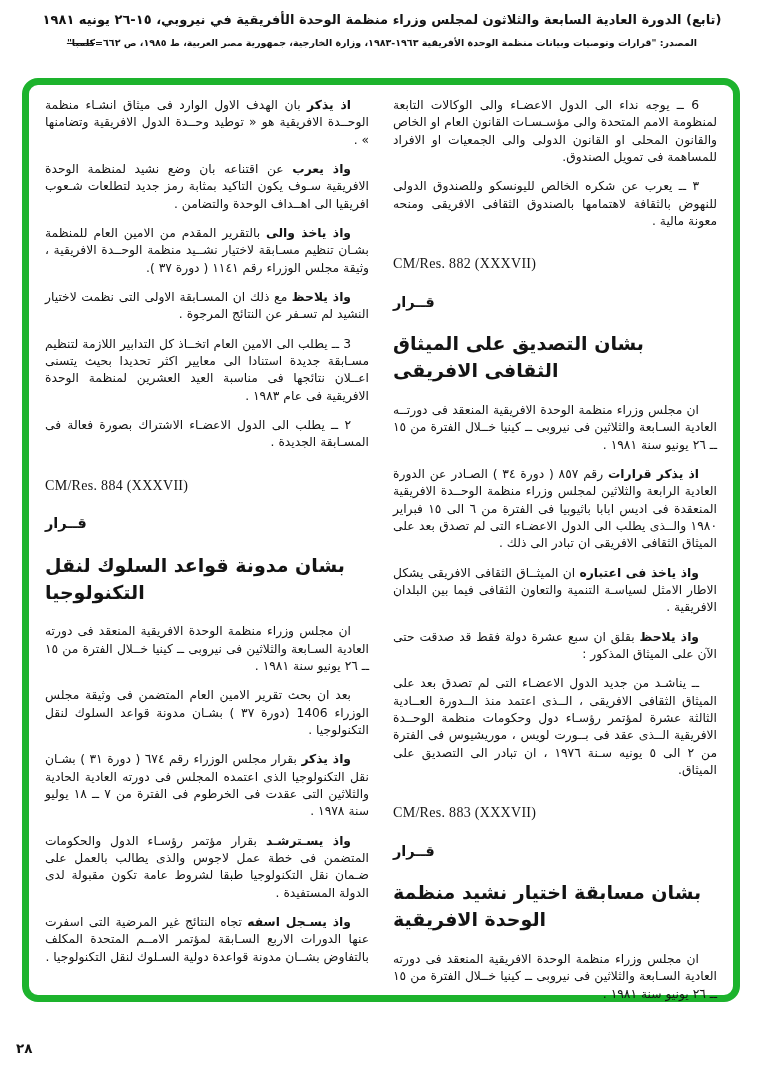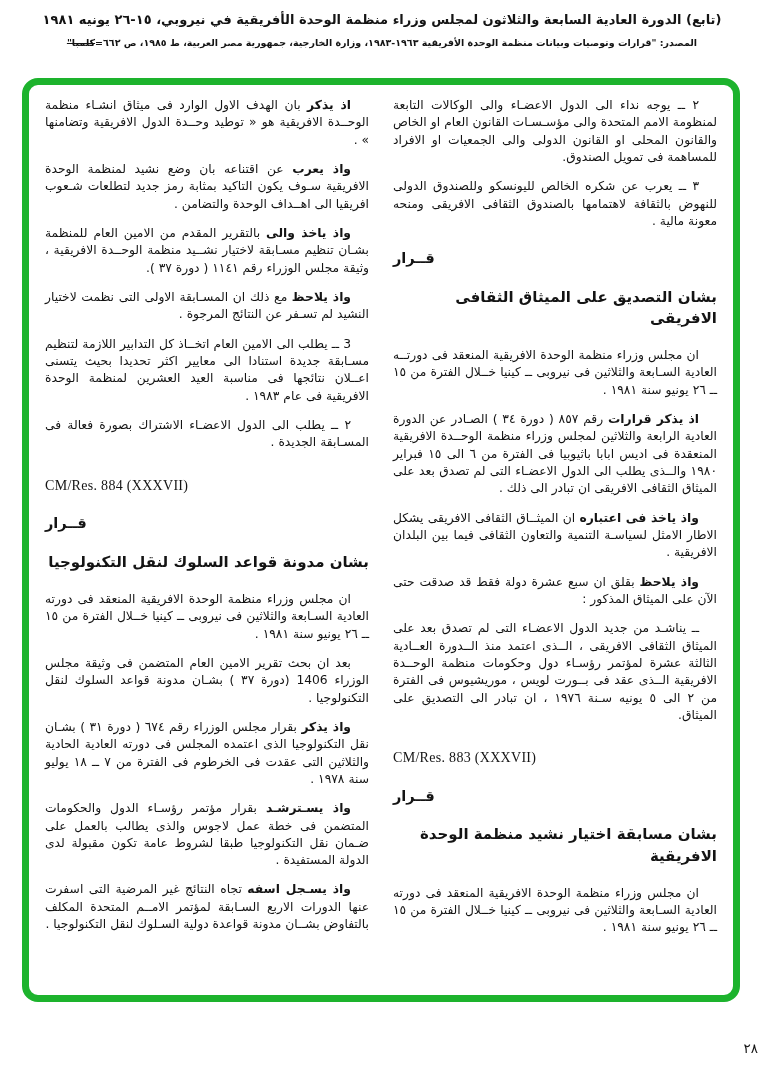--- a/index.html
+++ b/index.html
@@ -17,38 +17,39 @@
     box-sizing:border-box;border:7px solid #1db32d;border-radius:16px;
     padding:12px 16px 8px;background:#ffffff;
   }
   .cols{display:flex;direction:rtl;gap:24px;height:100%;}
   .col{flex:1;direction:rtl;text-align:justify;font-size:12.3px;line-height:1.41;}
   .para{margin:0 0 12px;text-indent:18px;}
   .para b{font-weight:bold;}
   .res{direction:ltr;text-align:left;font-family:"Liberation Serif","DejaVu Serif",serif;
        font-size:14px;letter-spacing:.3px;margin:24px 0 6px;text-indent:0;}
   .h-title{text-align:left;font-weight:bold;font-size:14.5px;margin:18px 0;text-indent:0;letter-spacing:.5px;}
-  .h-subject{text-align:right;font-weight:bold;font-size:15px;margin:10px 0 18px;text-indent:0;}
-  .page-num{position:absolute;bottom:22px;left:0;right:0;text-align:right;
-            font-weight:normal;font-size:13.5px;}
+  .h-subject{text-align:left;font-weight:bold;font-size:19px;margin:10px 0 18px;text-indent:0;}
+  .page-num{position:absolute;bottom:22px;left:16px;right:0;text-align:left;
+            font-weight:bold;font-size:13.5px;}
 </style>
 </head>
 <body>
 
 <div class="header">
   <div class="header-title">(تابع) الدورة العادية السابعة والثلاثون لمجلس وزراء منظمة الوحدة الأفريقية في نيروبي، ١٥-٢٦ يونيه ١٩٨١</div>
   <div class="header-source"><span>المصدر: "قرارات وتوصيات وبيانات منظمة الوحدة الأفريقية ١٩٦٣-١٩٨٣، وزارة الخارجية، جمهورية مصر العربية، ط ١٩٨٥، ص ٦٦٢=</span><span class="strike">كلمبا"</span></div>
 </div>
 
 <div class="frame">
   <div class="cols">
 
     <div class="col">
-      <p class="para">٢ ــ يوجه نداء الى الدول الاعضـاء والى الوكالات التابعة لمنظومة الامم المتحدة والى مؤسـسـات القانون العام او الخاص والقانون المحلى او القانون الدولى والى الجمعيات او الافراد للمساهمة فى تمويل الصندوق.</p>
+      <p class="para">6 ــ يوجه نداء الى الدول الاعضـاء والى الوكالات التابعة لمنظومة الامم المتحدة والى مؤسـسـات القانون العام او الخاص والقانون المحلى او القانون الدولى والى الجمعيات او الافراد للمساهمة فى تمويل الصندوق.</p>
       <p class="para">٣ ــ يعرب عن شكره الخالص لليونسكو وللصندوق الدولى للنهوض بالثقافة لاهتمامها بالصندوق الثقافى الافريقى ومنحه معونة مالية .</p>
+      <div class="res">CM/Res. 882 (XXXVII)</div>
       <div class="h-title">قــرار</div>
       <div class="h-subject">بشان التصديق على الميثاق الثقافى الافريقى</div>
       <p class="para">ان مجلس وزراء منظمة الوحدة الافريقية المنعقد فى دورتــه العادية السـابعة والثلاثين فى نيروبى ــ كينيا خــلال الفترة من ١٥ ــ ٢٦ يونيو سنة ١٩٨١ .</p>
       <p class="para"><b>اذ يذكر قرارات</b><span> رقم ٨٥٧ ( دورة ٣٤ ) الصـادر عن الدورة العادية الرابعة والثلاثين لمجلس وزراء منظمة الوحــدة الافريقية المنعقدة فى اديس ابابا باثيوبيا فى الفترة من ٦ الى ١٥ فبراير ١٩٨٠ والــذى يطلب الى الدول الاعضـاء التى لم تصدق بعد على الميثاق الثقافى الافريقى ان تبادر الى ذلك .</span></p>
       <p class="para"><b>واذ ياخذ فى اعتباره</b><span> ان الميثــاق الثقافى الافريقى يشكل الاطار الامثل لسياسـة التنمية والتعاون الثقافى فيما بين البلدان الافريقية .</span></p>
       <p class="para"><b>واذ يلاحظ</b><span> بقلق ان سبع عشرة دولة فقط قد صدقت حتى الآن على الميثاق المذكور :</span></p>
       <p class="para">ــ يناشـد من جديد الدول الاعضـاء التى لم تصدق بعد على الميثاق الثقافى الافريقى ، الــذى اعتمد منذ الــدورة العــادية الثالثة عشرة لمؤتمر رؤسـاء دول وحكومات منظمة الوحــدة الافريقية الــذى عقد فى بــورت لويس ، موريشيوس فى الفترة من ٢ الى ٥ يونيه سـنة ١٩٧٦ ، ان تبادر الى التصديق على الميثاق.</p>
       <div class="res">CM/Res. 883 (XXXVII)</div>
       <div class="h-title">قــرار</div>
       <div class="h-subject">بشان مسابقة اختيار نشيد منظمة الوحدة الافريقية</div>

